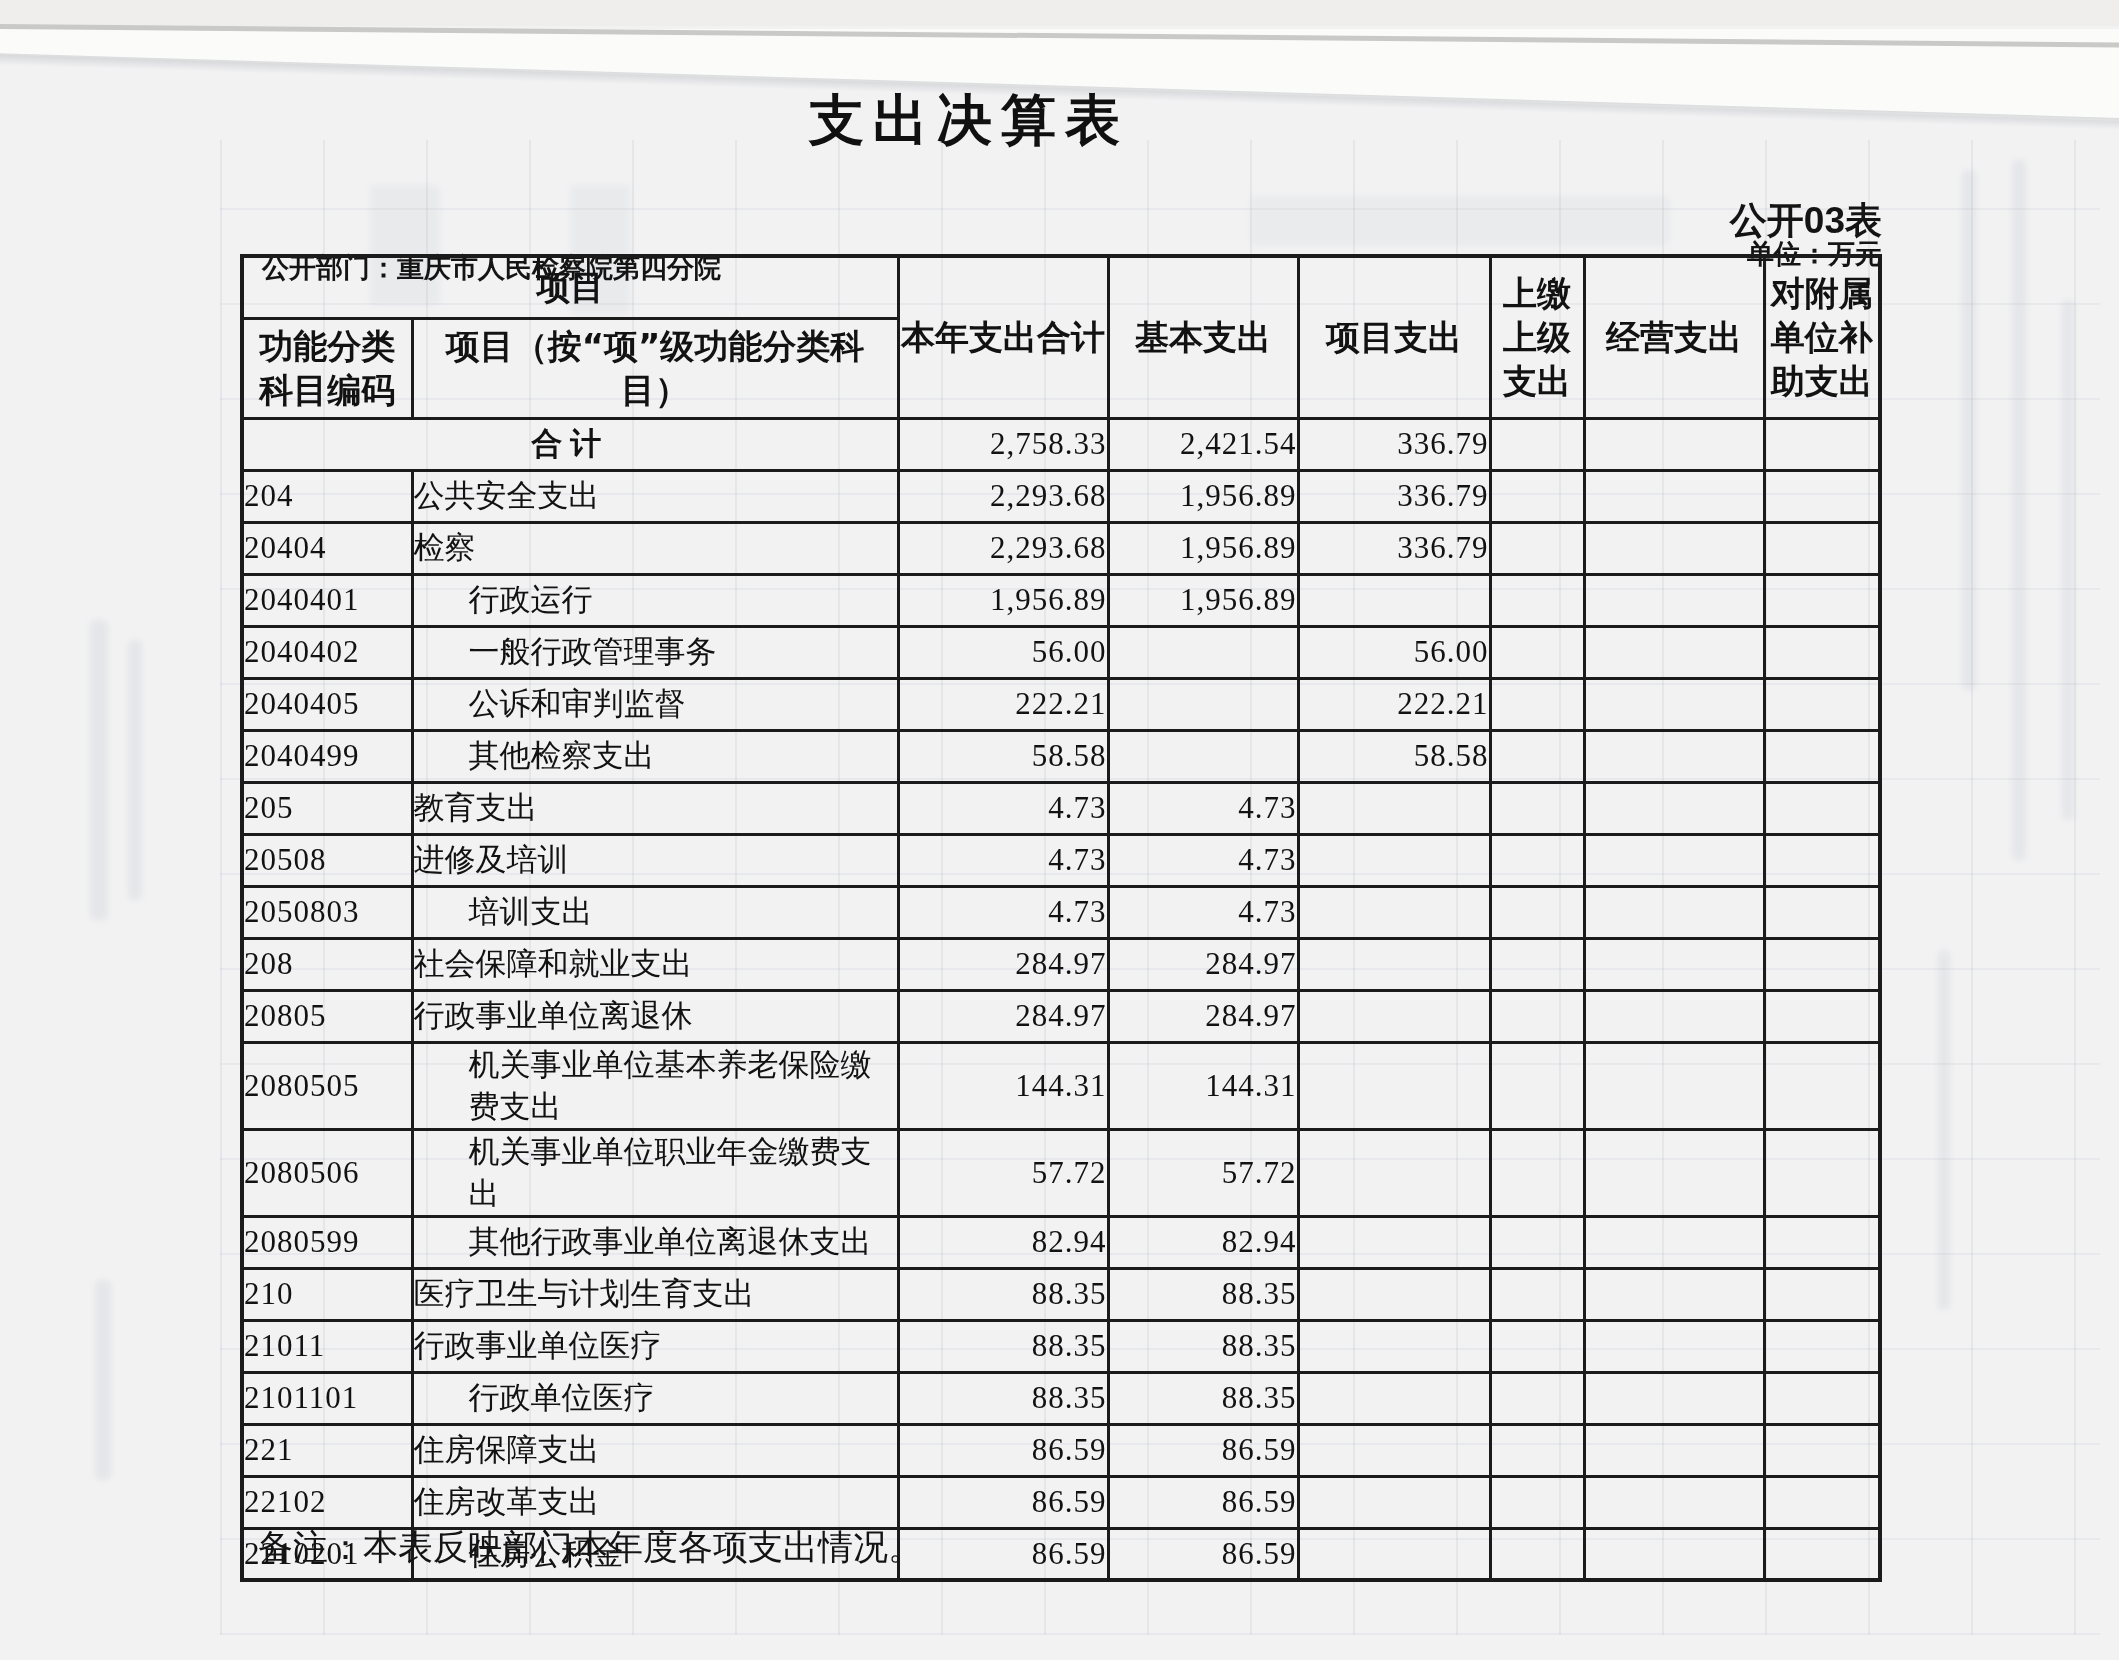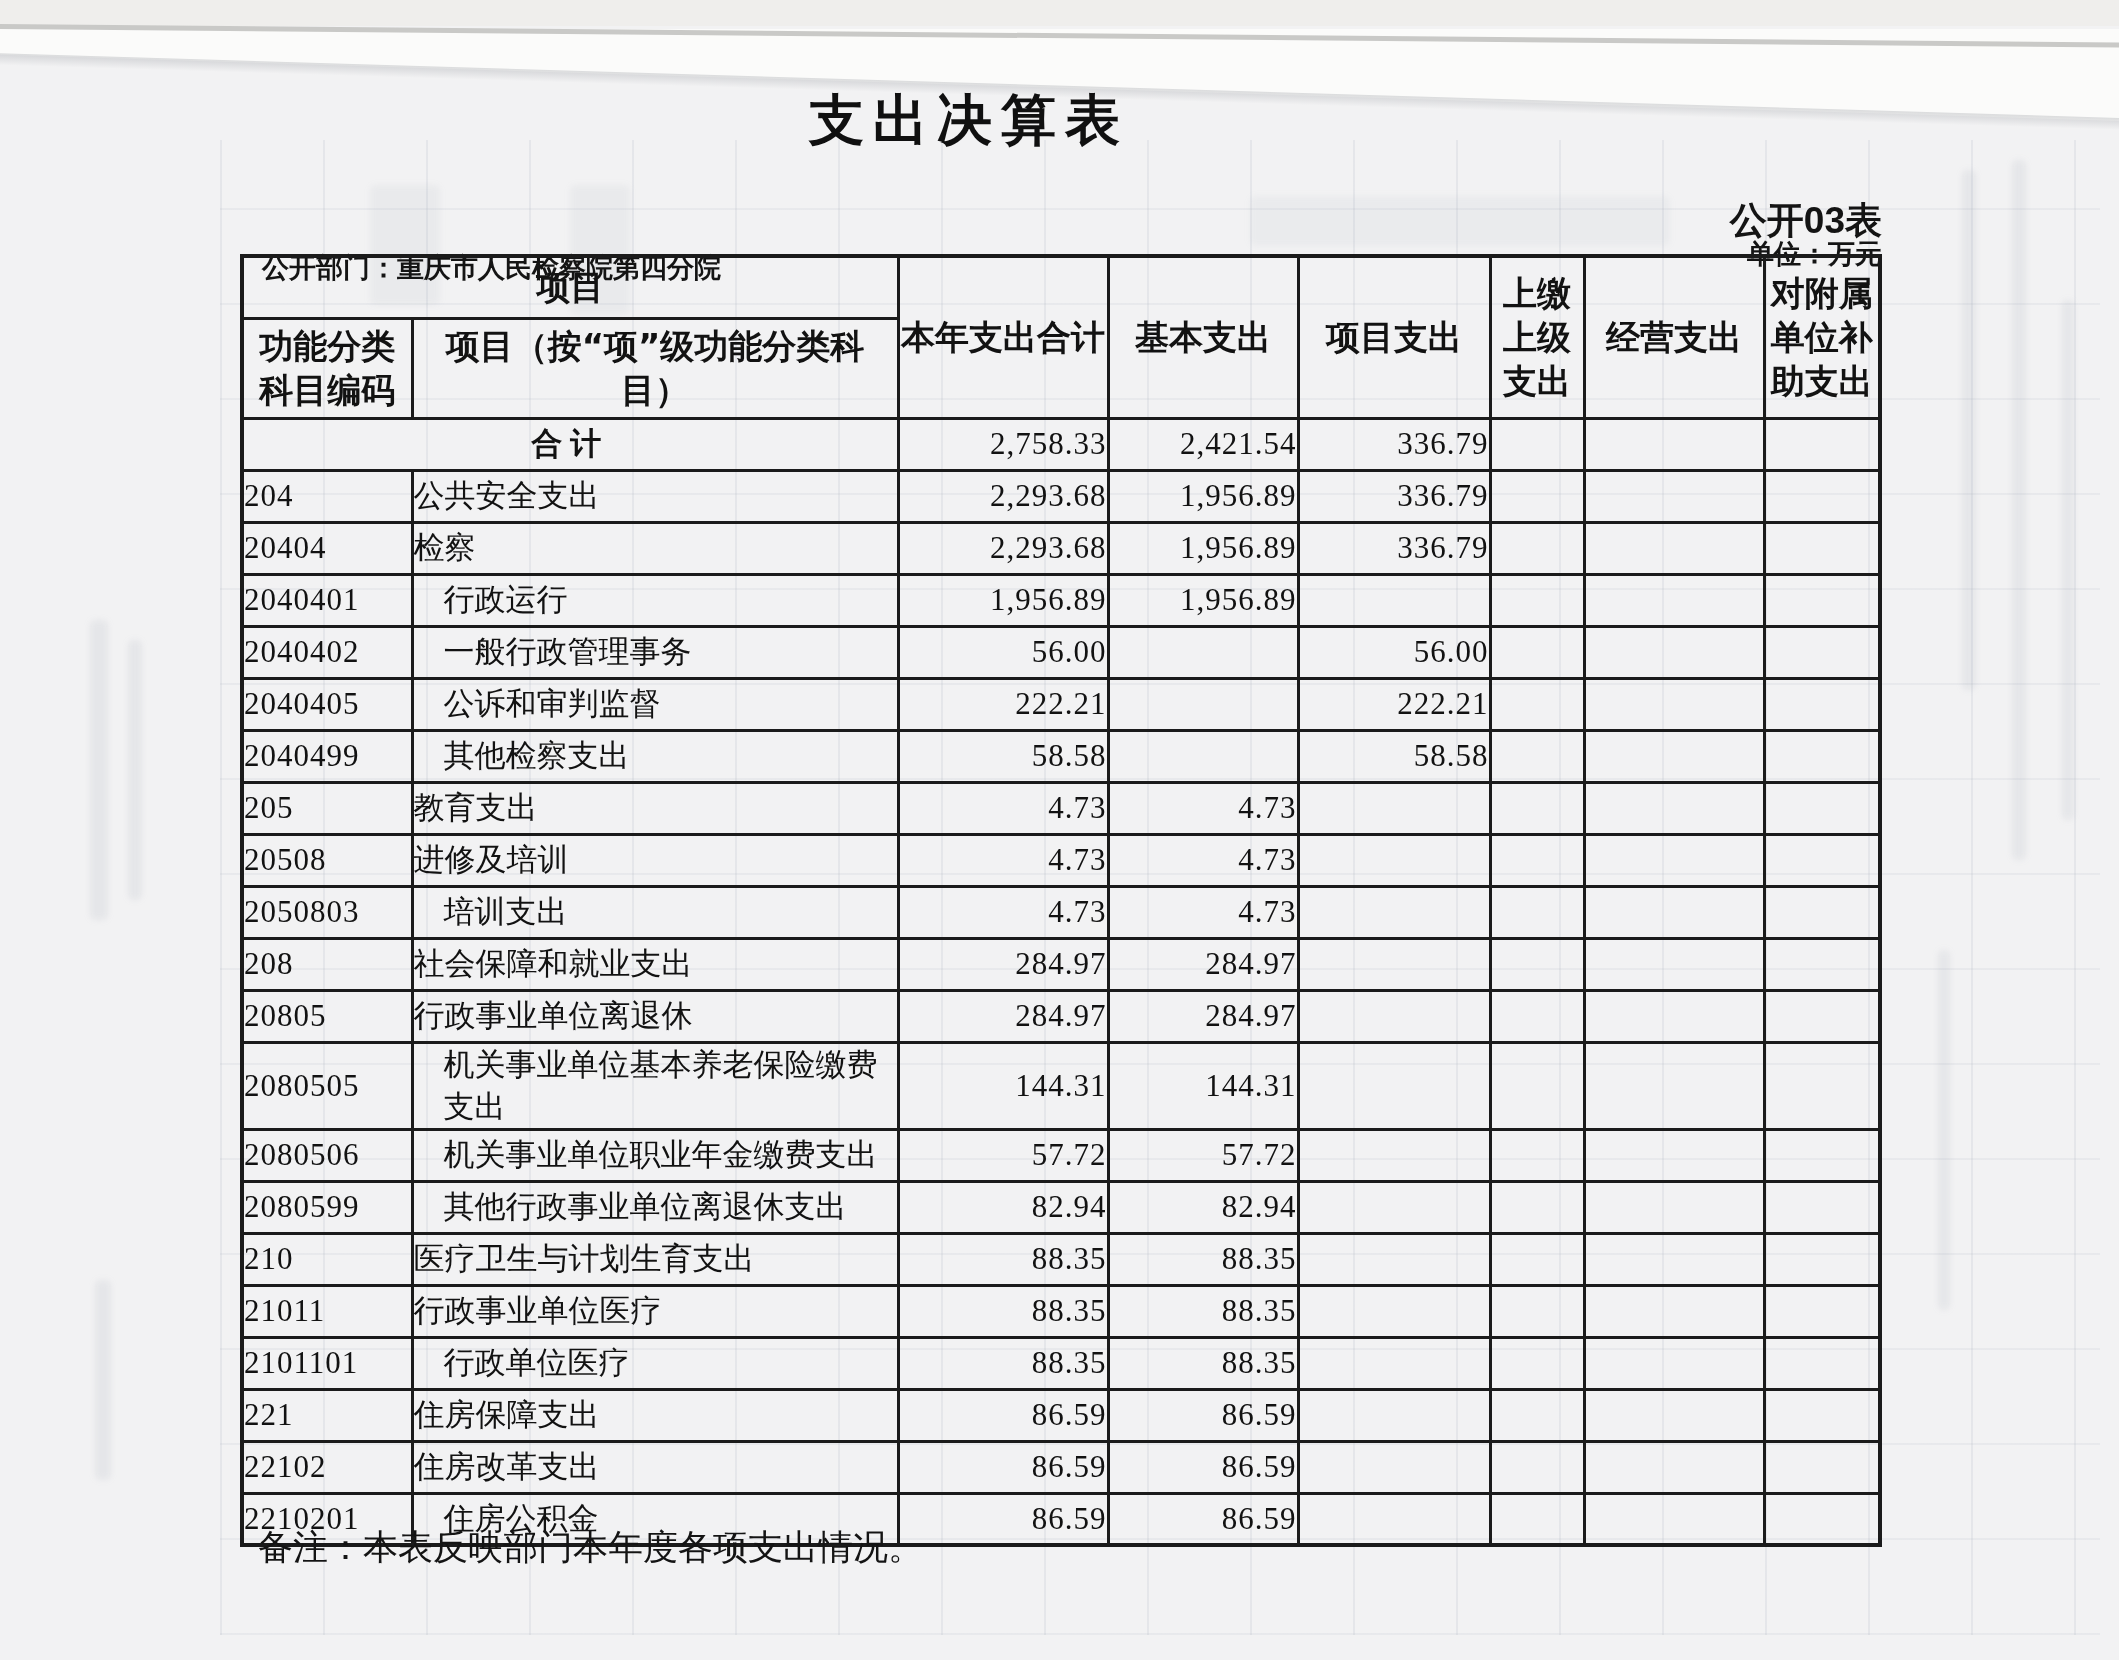--- a/index.html
+++ b/index.html
@@ -53,21 +53,21 @@
     font-size:34px;line-height:1.3;text-align:center;vertical-align:middle;white-space:pre-line;}
   tr.h1{height:62px;}
   tr.h2{height:100px;}
   th.col-code{font-size:28px;}
   th.col-item{text-align:left;padding-left:10px;font-size:28px;}
   th.col-upper, th.col-subsidy{font-size:29px;line-height:1.22;}
   table.acct tbody tr{height:52px;}
   table.acct td{font-size:31px;vertical-align:middle;}
   td.c-code{padding-left:10px;letter-spacing:1px;text-align:left;}
   td.c-name{font-size:30px;padding-left:12px;text-align:left;}
-  td.c-name.ind1{padding-left:30px;}
+  td.c-name.ind1{padding-left:55px;}
   td.c-num{text-align:right;padding-right:30px;letter-spacing:1px;}
   tr.total-row td.c-label{text-align:center;font-weight:700;letter-spacing:8px;
     font-family:"DejaVu Sans","Liberation Sans",sans-serif;font-size:31px;}
 </style>
 </head>
 <body>
 
 <div class="bleed-grid"></div>
 <div class="smudge sm1"></div>
 <div class="smudge sm2"></div>

